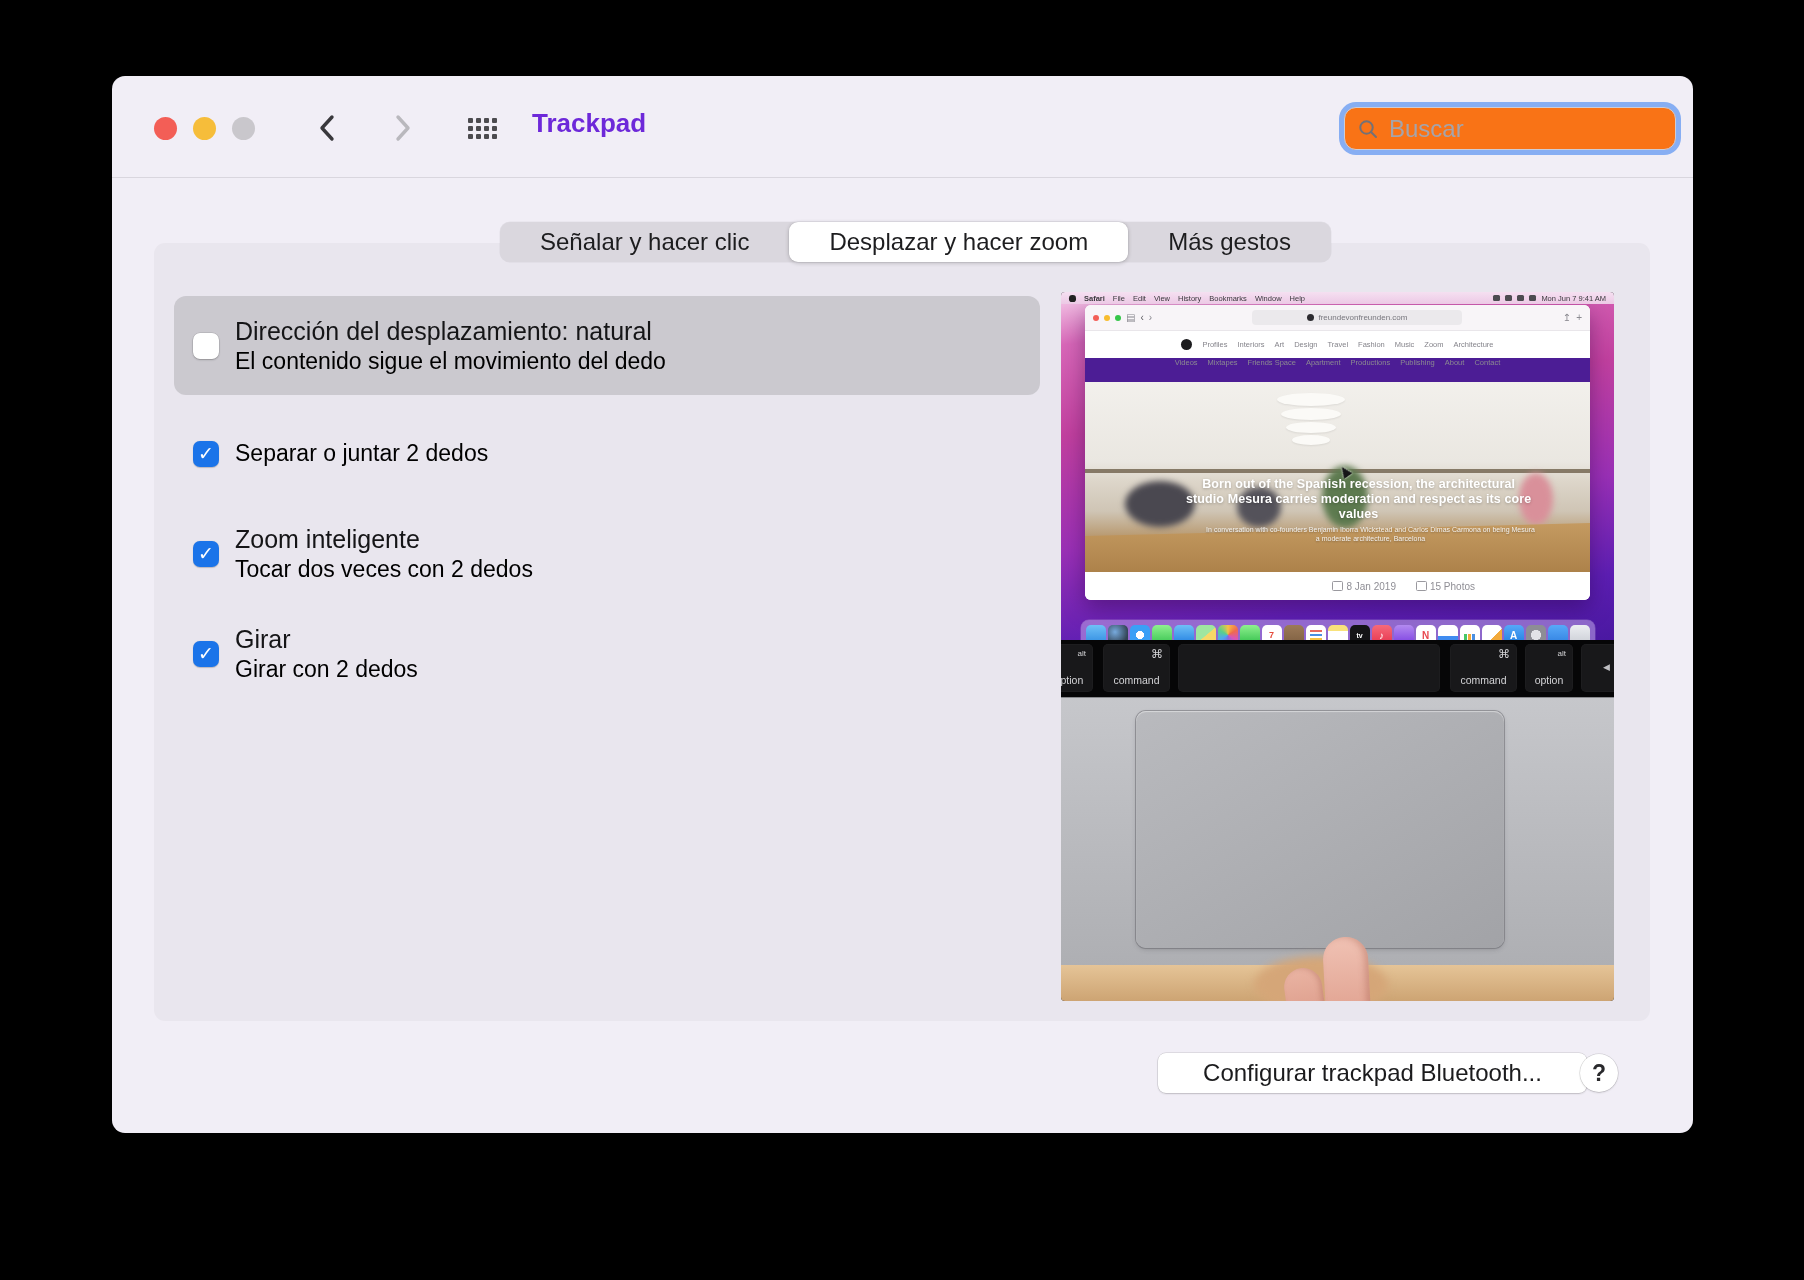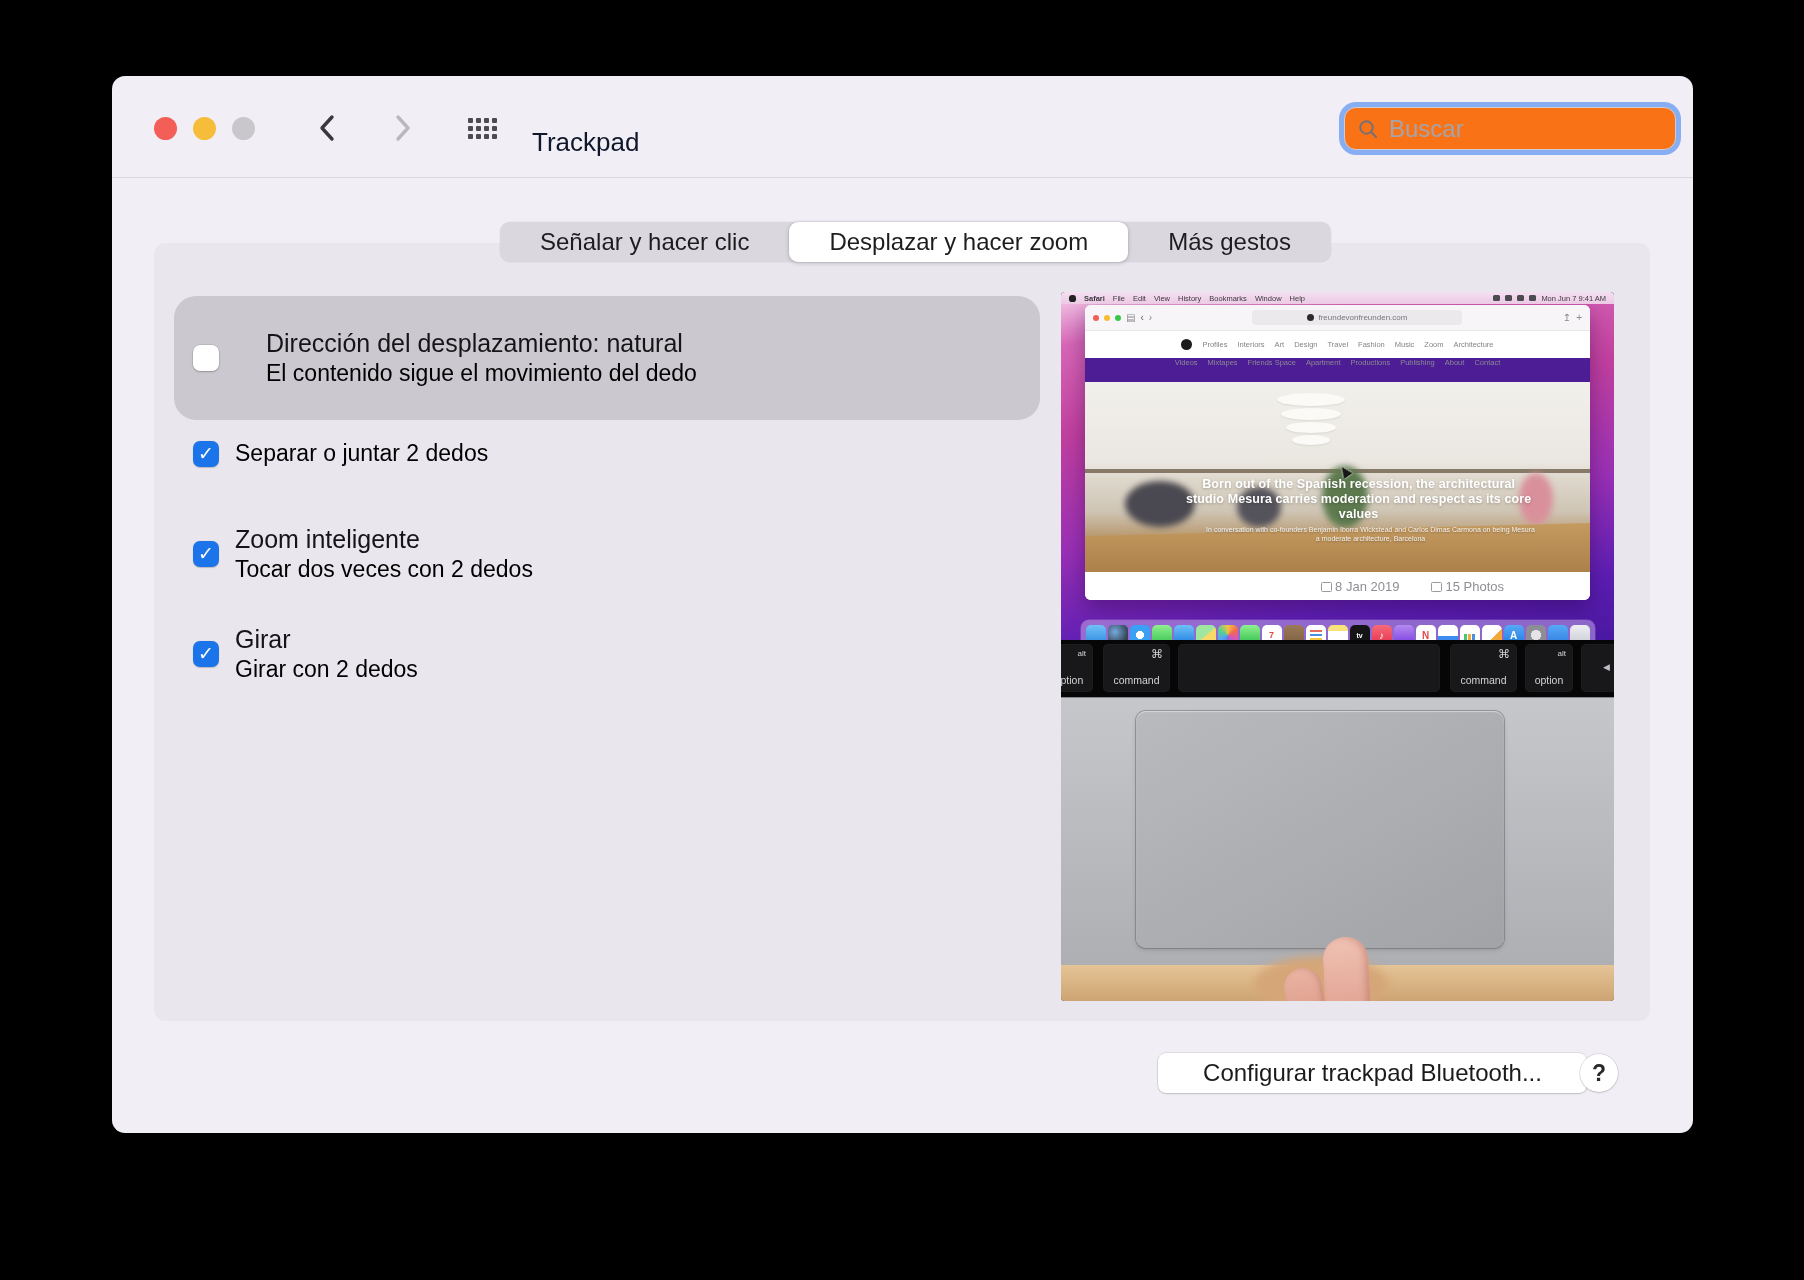--- a/index.html
+++ b/index.html
@@ -15,38 +15,38 @@
   .tl.red{left:42px;background:#f35e56;}
   .tl.yellow{left:81px;background:#f6bd3a;}
   .tl.gray{left:120px;background:#c9c7cc;}
   .navchev{position:absolute;top:34px;width:36px;height:36px;}
   .navchev svg{width:36px;height:36px;}
   .back{left:198px;}
   .fwd{left:272px;}
   .gridicon{position:absolute;left:356px;top:42px;width:30px;height:22px;
             display:grid;grid-template-columns:repeat(4,5px);grid-template-rows:repeat(3,5px);gap:3px;}
   .gridicon i{background:#4c4b4f;border-radius:1px;}
-  .wtitle{position:absolute;left:420px;top:51px;font-size:26px;font-weight:normal;color:#0f172a;}
+  .wtitle{position:absolute;left:420px;top:32px;font-size:26px;font-weight:bold;color:#6d28d9;}
   .search{position:absolute;left:1232px;top:31px;width:318px;height:41px;background:#f97316;
           border:1px solid #cfccd4;border-radius:12px;box-shadow:0 0 0 5px #87aef3;
           display:flex;align-items:center;padding-left:12px;}
   .search svg{flex:0 0 auto;}
   .search input{border:none;outline:none;background:transparent;font-family:inherit;
           font-size:24px;color:#3a393e;margin-left:8px;width:240px;}
   .search input::placeholder{color:#a5a4ab;}
 
   
   .panel{position:absolute;left:42px;top:167px;width:1496px;height:778px;border-radius:11px;background:#e9e6ee;}
   .tabs{position:absolute;left:388px;top:146px;height:40px;display:flex;background:#dad7de;
         border-radius:10px;box-shadow:0 0 0 .5px rgba(0,0,0,.06);}
   .seg{padding:0 40px;line-height:40px;font-size:24px;color:#1d1d1f;white-space:nowrap;border-radius:9px;cursor:default;}
   .seg.sel{background:#fff;box-shadow:0 1px 4px rgba(0,0,0,.22),0 0 0 .5px rgba(0,0,0,.05);}
 
   .row{position:absolute;left:62px;width:866px;display:flex;align-items:center;}
-  .row1{top:220px;height:124px;background:#cbc9cf;border-radius:22px;gap:31px;}
+  .row1{top:220px;height:99px;background:#cbc9cf;border-radius:12px;}
   .row2{top:330px;height:95px;}
   .row3{top:430px;height:95px;}
   .row4{top:530px;height:95px;}
   .check{flex:0 0 auto;width:26px;height:26px;margin-left:19px;border-radius:7px;position:relative;}
   .check.off{background:#fff;box-shadow:0 0 0 .5px rgba(0,0,0,.14),0 1px 2px rgba(0,0,0,.22);}
   .check.on{background:#1b74e9;box-shadow:0 .5px 1px rgba(0,0,0,.2);}
   .check.on::after{content:"✓";position:absolute;left:0;top:0;width:26px;height:26px;line-height:26px;
         text-align:center;color:#fff;font-size:19px;font-weight:bold;}
   .rowtext{margin-left:16px;display:flex;flex-direction:column;}
   .rtitle{font-size:25px;color:#151517;line-height:31px;}
@@ -103,21 +103,21 @@
         background:linear-gradient(#c49a61,#ad824a);clip-path:polygon(0 28%,100% 0,100% 100%,0 100%);}
   .m-headline{position:absolute;left:50%;top:50%;transform:translateX(-44%);width:352px;text-align:center;
         font-size:12.5px;font-weight:bold;color:#fff;line-height:15px;letter-spacing:.1px;
         text-shadow:0 1px 3px rgba(0,0,0,.25);}
   .m-subline{position:absolute;left:50%;top:76%;transform:translateX(-40%);width:330px;text-align:center;
         font-size:7px;color:#f4f2ef;line-height:8.5px;text-shadow:0 1px 2px rgba(0,0,0,.3);}
   .m-cursor{position:absolute;left:255px;top:84px;width:0;height:0;border-left:5px solid transparent;
         border-right:5px solid transparent;border-bottom:11px solid #161618;transform:rotate(-35deg);
         filter:drop-shadow(0 0 1px #fff);}
   .m-foot{height:28px;background:#fff;display:flex;align-items:center;justify-content:flex-end;
-        padding-right:86px;gap:32px;font-size:13px;color:#8f8e95;}
+        padding-right:115px;gap:20px;font-size:10px;color:#8f8e95;}
   .mf-ic{display:inline-block;width:9px;height:8px;border:1px solid #9a999f;border-radius:1.5px;margin-right:3px;vertical-align:-1px;}
 
   .mini-dock{position:absolute;left:50%;transform:translateX(-50%);top:316px;width:514px;height:30px;border-radius:8px;
         background:rgba(208,189,243,.48);box-shadow:0 0 0 .5px rgba(255,255,255,.25);
         display:flex;align-items:center;justify-content:center;gap:2px;}
   .dk{width:20px;height:20px;border-radius:5px;position:relative;font-size:7px;color:#fff;
         display:flex;align-items:center;justify-content:center;font-weight:bold;}
   .dk-finder{background:linear-gradient(#6fc0f7,#2e8ae0);}
   .dk-launchpad{background:radial-gradient(circle at 35% 35%,#7ad,#345 70%),#3a3a44;}
   .dk-safari{background:radial-gradient(circle,#fff 28%,#3aa0f6 30%);}

